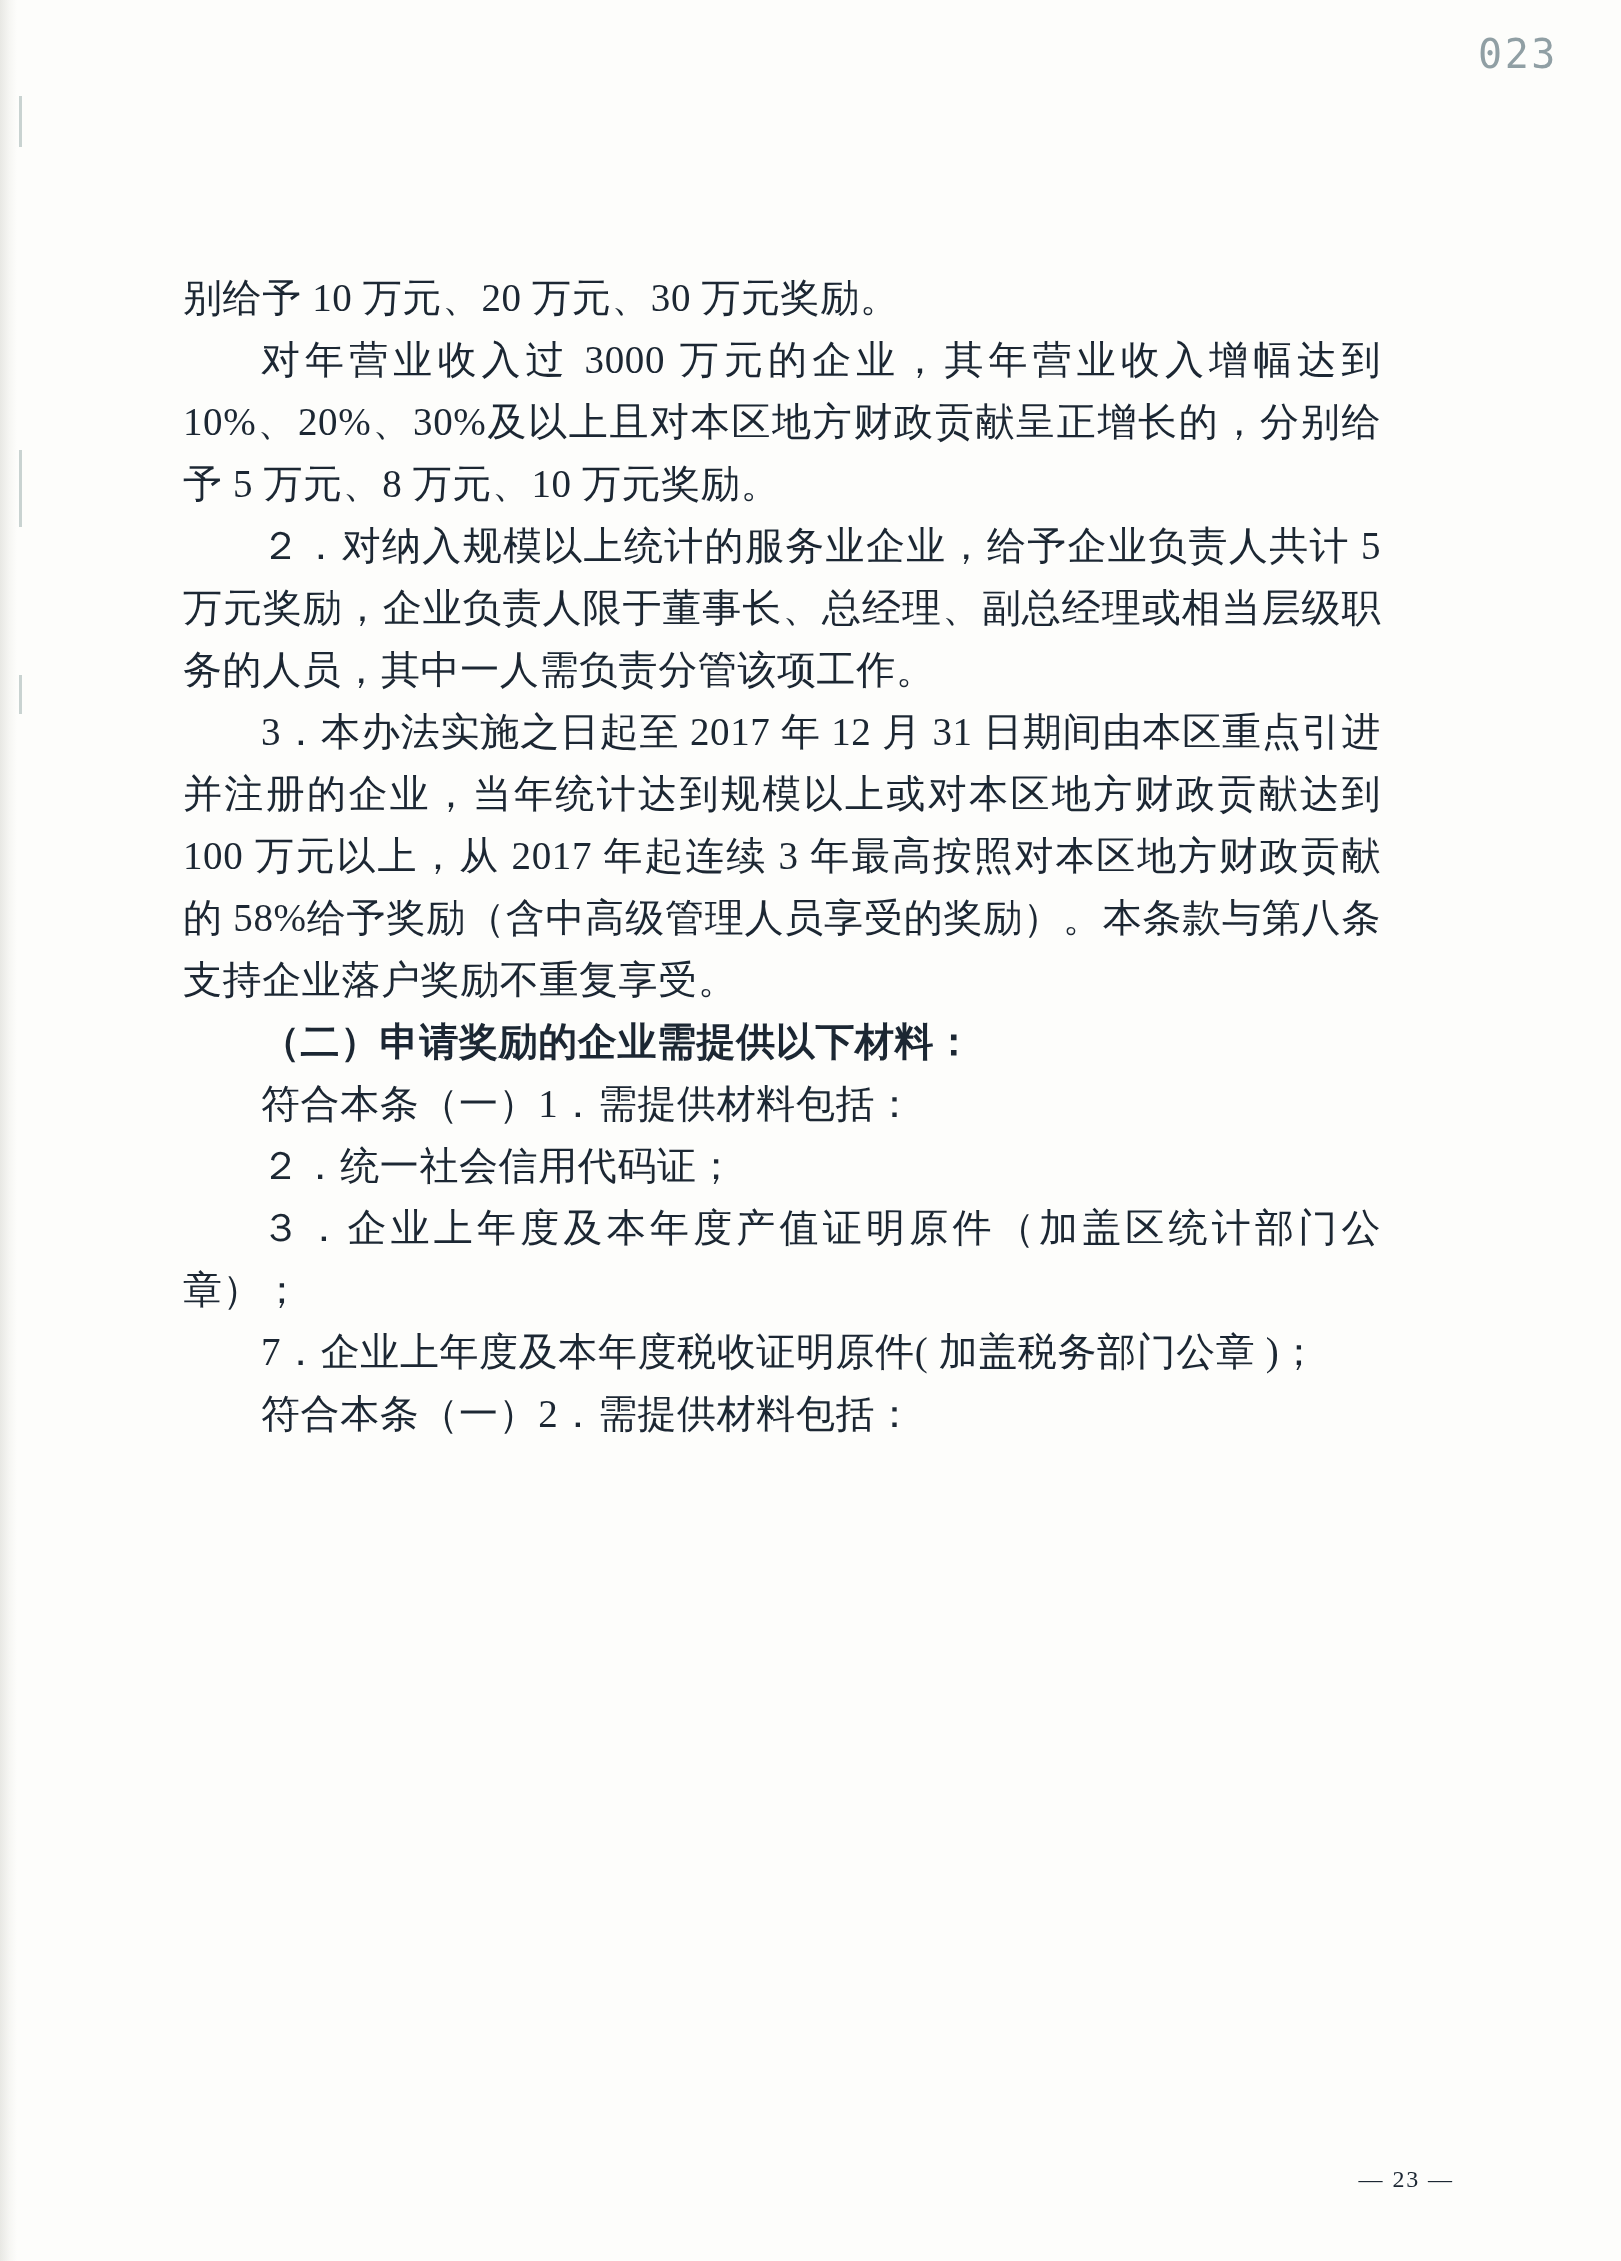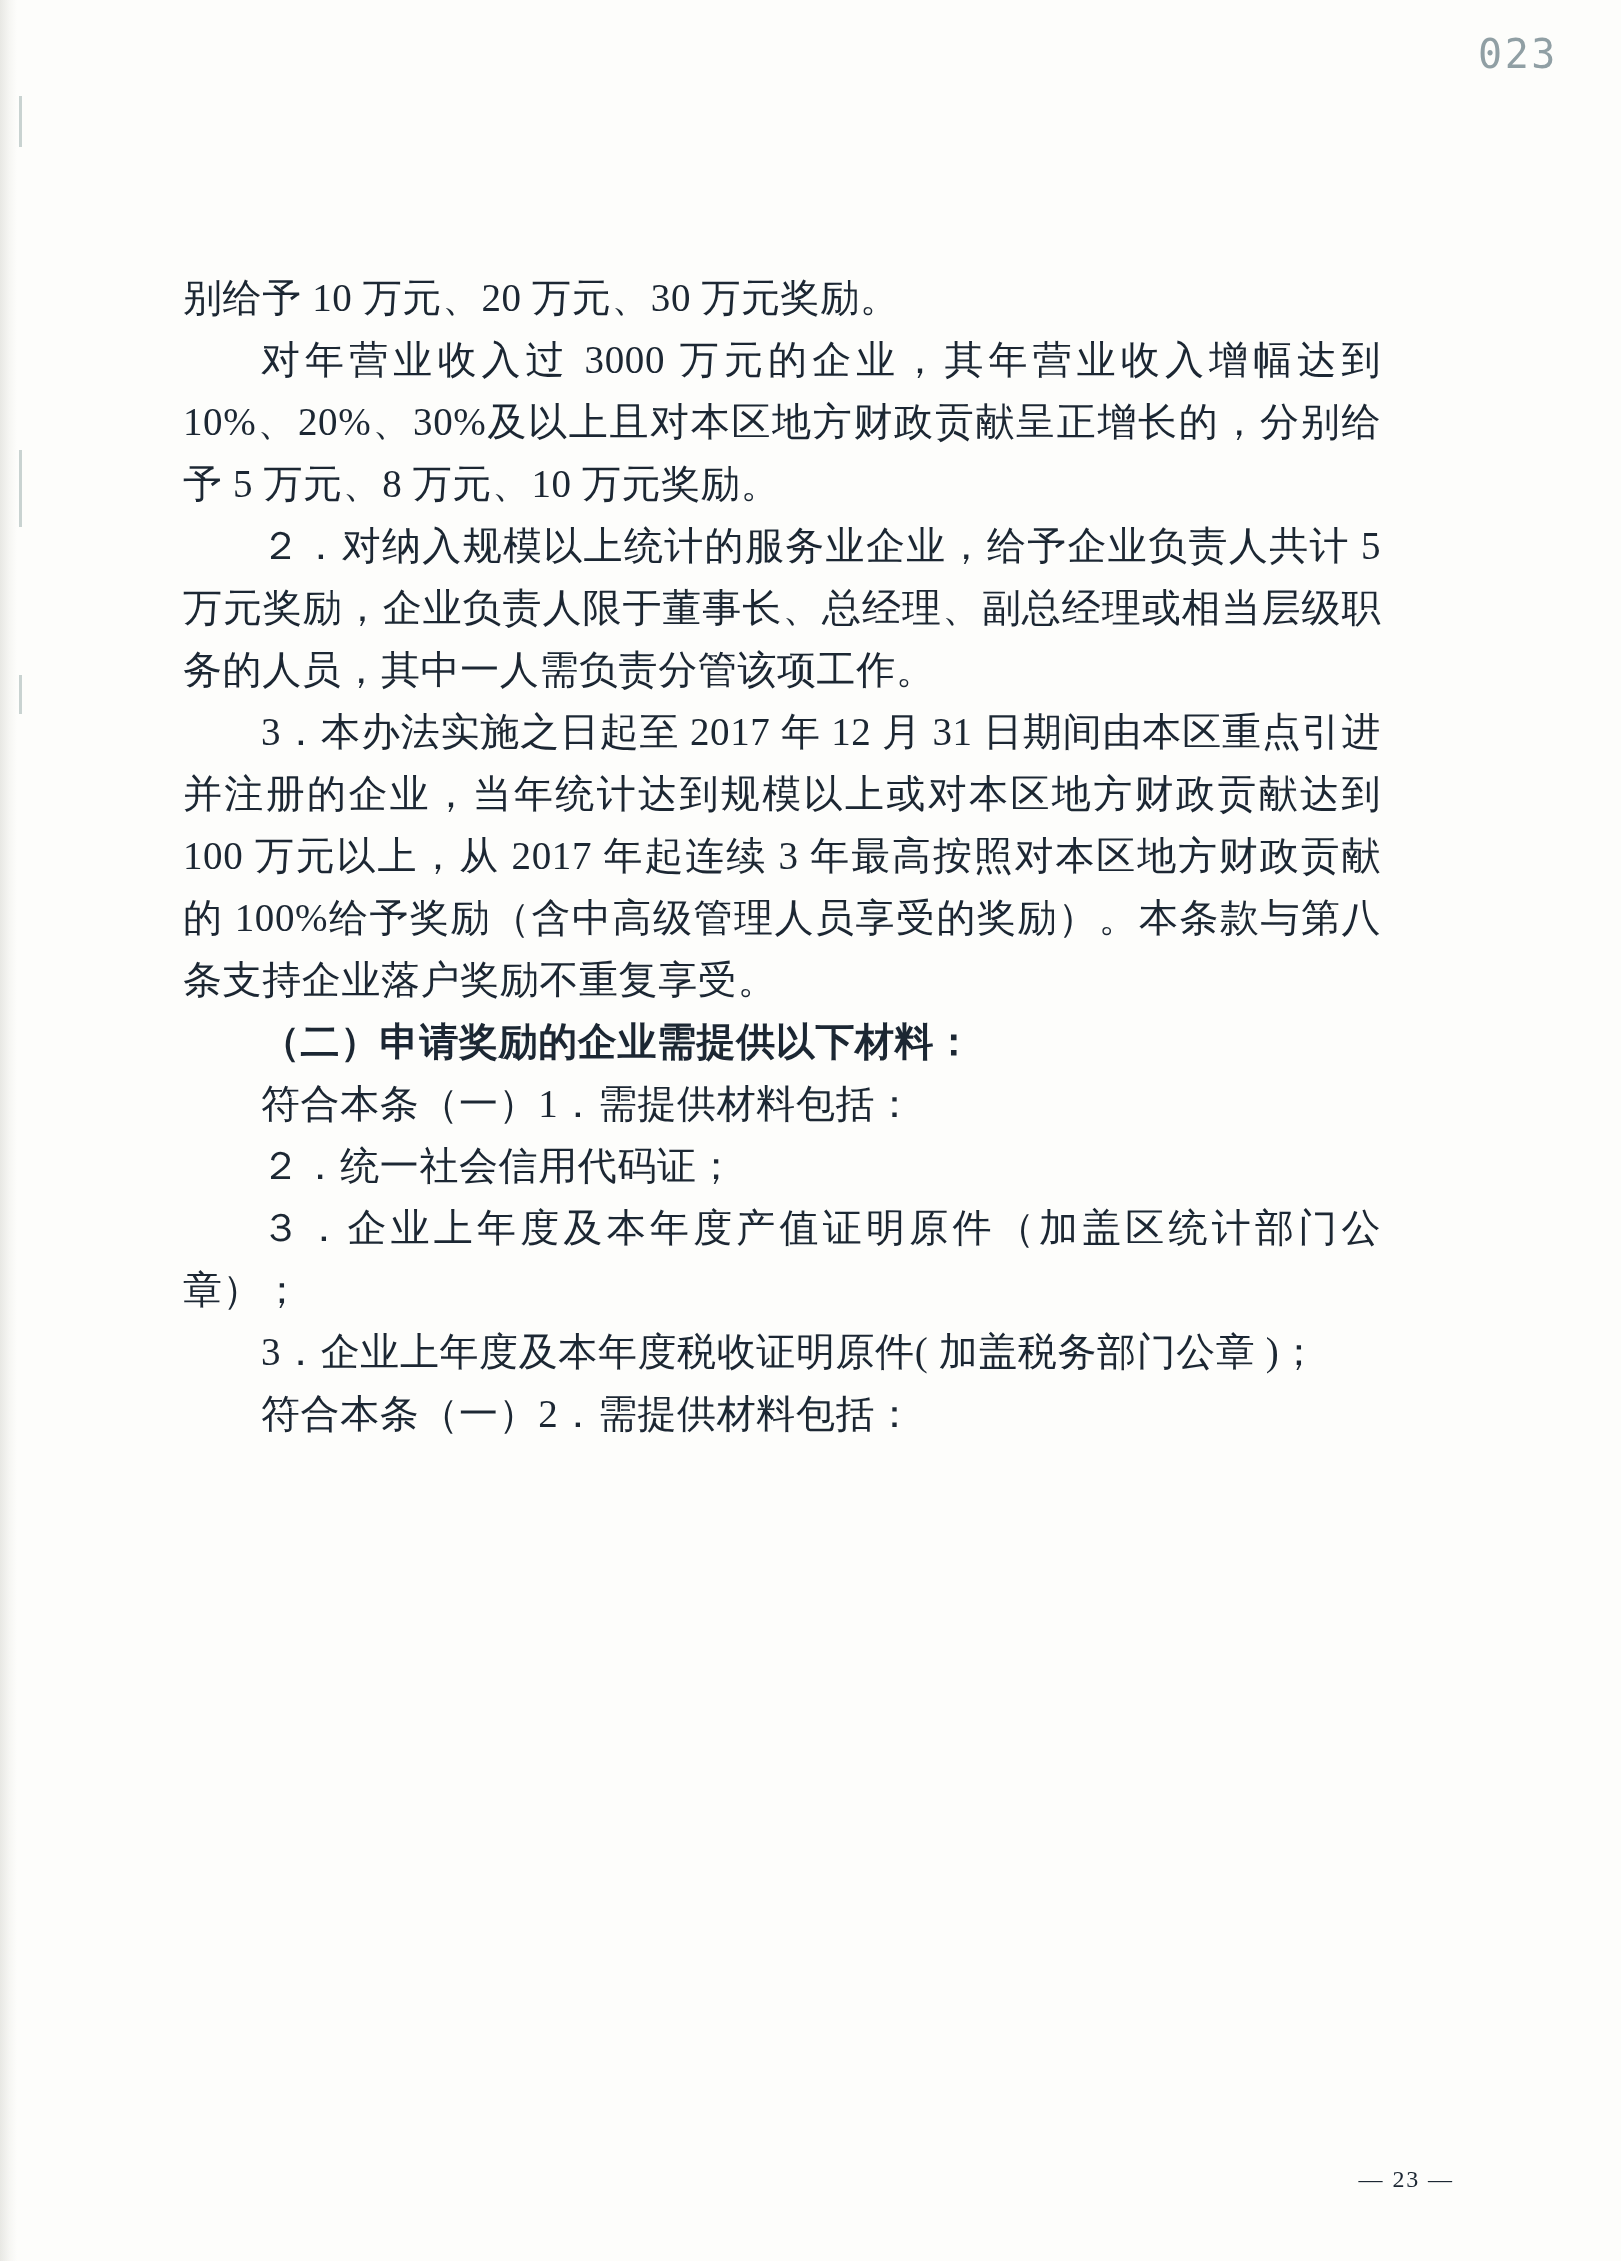--- a/index.html
+++ b/index.html
@@ -90,25 +90,25 @@
   <div class="scan-mark m1"></div>
   <div class="scan-mark m2"></div>
   <div class="scan-mark m3"></div>
 
   <div class="folio-top">023</div>
 
   <div class="content">
     <p class="line para">别给予 10 万元、20 万元、30 万元奖励。</p>
     <p class="line para indent">对年营业收入过 3000 万元的企业，其年营业收入增幅达到 10%、20%、30%及以上且对本区地方财政贡献呈正增长的，分别给予 5 万元、8 万元、10 万元奖励。</p>
     <p class="line para indent">２．对纳入规模以上统计的服务业企业，给予企业负责人共计 5 万元奖励，企业负责人限于董事长、总经理、副总经理或相当层级职务的人员，其中一人需负责分管该项工作。</p>
-    <p class="line para indent">3．本办法实施之日起至 2017 年 12 月 31 日期间由本区重点引进并注册的企业，当年统计达到规模以上或对本区地方财政贡献达到 100 万元以上，从 2017 年起连续 3 年最高按照对本区地方财政贡献的 100%给予奖励（含中高级管理人员享受的奖励）。本条款与第八条支持企业落户奖励不重复享受。</p>
+    <p class="line para indent">3．本办法实施之日起至 2017 年 12 月 31 日期间由本区重点引进并注册的企业，当年统计达到规模以上或对本区地方财政贡献达到 100 万元以上，从 2017 年起连续 3 年最高按照对本区地方财政贡献的 58%给予奖励（含中高级管理人员享受的奖励）。本条款与第八条支持企业落户奖励不重复享受。</p>
     <p class="line para indent bold">（二）申请奖励的企业需提供以下材料：</p>
     <p class="line para indent">符合本条（一）1．需提供材料包括：</p>
     <p class="line para indent">２．统一社会信用代码证；</p>
     <p class="line para indent">３．企业上年度及本年度产值证明原件（加盖区统计部门公章）；</p>
-    <p class="line para indent">3．企业上年度及本年度税收证明原件( 加盖税务部门公章 )；</p>
+    <p class="line para indent">7．企业上年度及本年度税收证明原件( 加盖税务部门公章 )；</p>
     <p class="line para indent">符合本条（一）2．需提供材料包括：</p>
   </div>
 
   <div class="folio-bottom">— 23 —</div>
 
 </div>
 
 
 </body></html>

